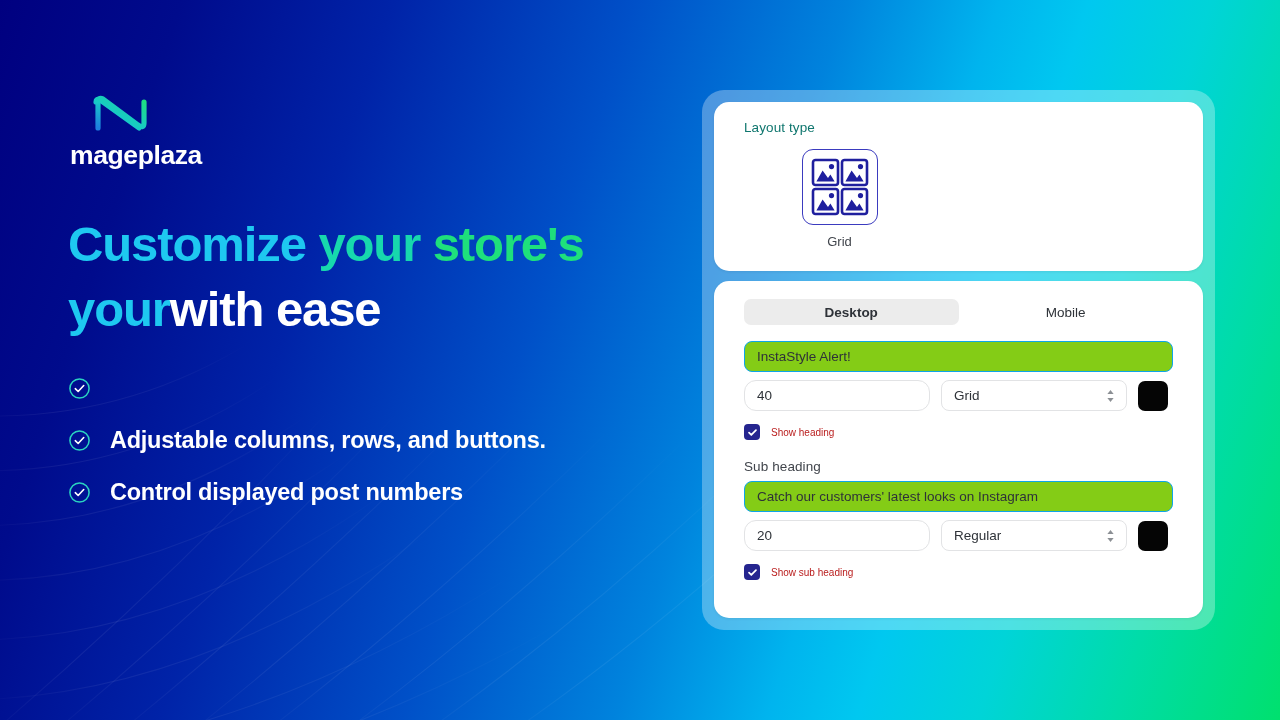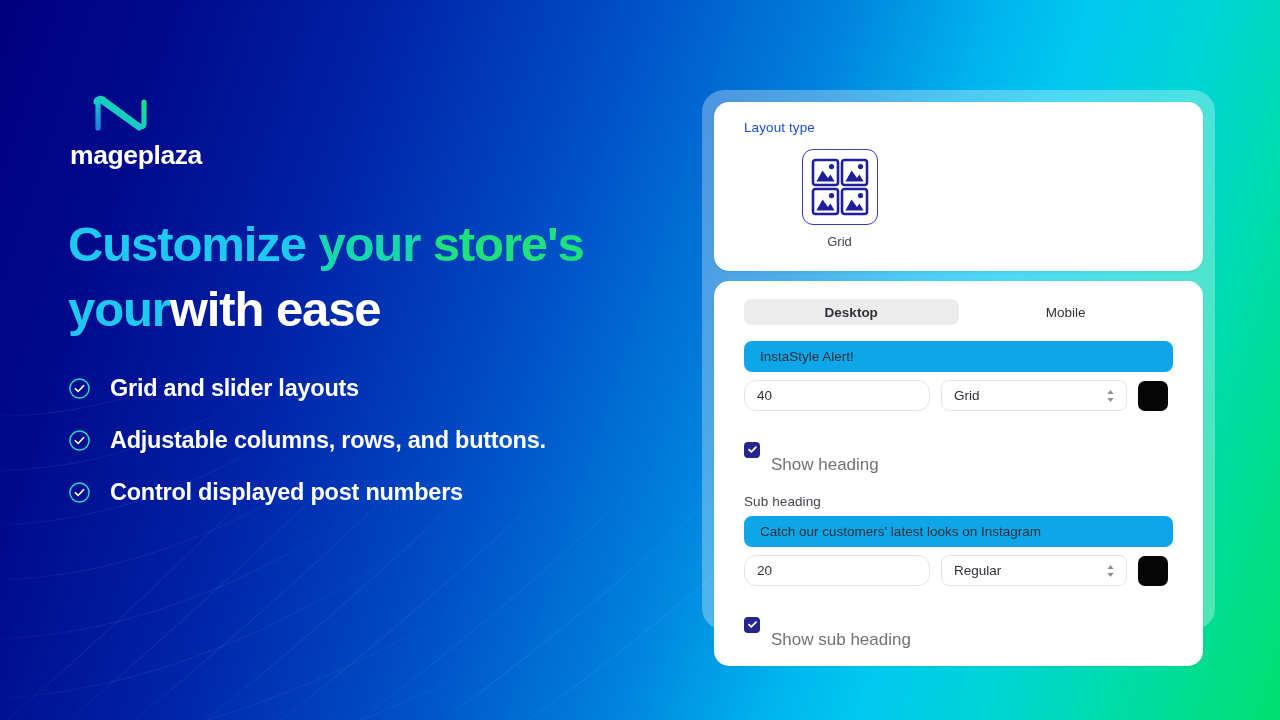--- a/index.html
+++ b/index.html
@@ -117,21 +117,21 @@
   .panel {
     background: #ffffff;
     border-radius: 15px;
     box-shadow: 0 1px 3px rgba(0,0,0,.07);
   }
 
   .panel-layout { padding: 18px 30px 22px 30px; }
 
   .section-label {
     font-size: 13.5px;
-    color: #1d4ed8;
+    color: #0f766e;
     letter-spacing: .1px;
   }
 
   .layout-options {
     display: flex;
     margin-top: 14px;
     padding-left: 52px;
     gap: 130px;
   }
   .layout-opt {
@@ -185,23 +185,23 @@
   .field-label {
     font-size: 13.5px;
     color: #41454c;
     margin-bottom: 7px;
     letter-spacing: .1px;
   }
 
   .text-input {
     width: 100%;
     height: 31px;
-    border: 4px solid #0ea5e9;
+    border: 1px solid #0ea5e9;
     border-radius: 8px;
-    background: #0ea5e9;
+    background: #84cc16;
     font-size: 13.5px;
     color: #2e3238;
     padding: 0 12px;
     font-family: "Liberation Sans", sans-serif;
     outline: none;
   }
 
   .row {
     display: flex;
     align-items: center;
@@ -257,23 +257,22 @@
   .checkbox {
     width: 16px;
     height: 16px;
     border-radius: 4px;
     background: #25258f;
     display: flex;
     align-items: center;
     justify-content: center;
   }
   .check-label {
-    font-size: 17px;
-    color: #737373;
-    margin-top: 31px;
+    font-size: 10px;
+    color: #b91c1c;
   }
 
   .sub-block { margin-top: 19px; }
 </style>
 </head>
 <body>
 
 <div id="stage">
 
   <svg id="mesh" viewBox="0 0 1280 720" preserveAspectRatio="none">
@@ -333,21 +332,20 @@
       <span class="hl-c4">your</span><span class="hl-white">with ease</span>
     </div>
 
     <div class="bullets">
 
       <div class="bullet">
         <svg width="23" height="23" viewBox="0 0 24 24">
           <circle cx="12" cy="12" r="10" fill="none" stroke="#2ad4c0" stroke-width="1.6"></circle>
           <path d="M7.6 12.2 L10.6 15.1 L16.4 8.9" fill="none" stroke="#ffffff" stroke-width="1.7" stroke-linecap="round" stroke-linejoin="round"></path>
         </svg>
-        <span class="bullet-text">Grid and slider layouts</span>
       </div>
 
       <div class="bullet">
         <svg width="23" height="23" viewBox="0 0 24 24">
           <circle cx="12" cy="12" r="10" fill="none" stroke="#2ad4c0" stroke-width="1.6"></circle>
           <path d="M7.6 12.2 L10.6 15.1 L16.4 8.9" fill="none" stroke="#ffffff" stroke-width="1.7" stroke-linecap="round" stroke-linejoin="round"></path>
         </svg>
         <span class="bullet-text">Adjustable columns, rows, and buttons.</span>
       </div>
 

